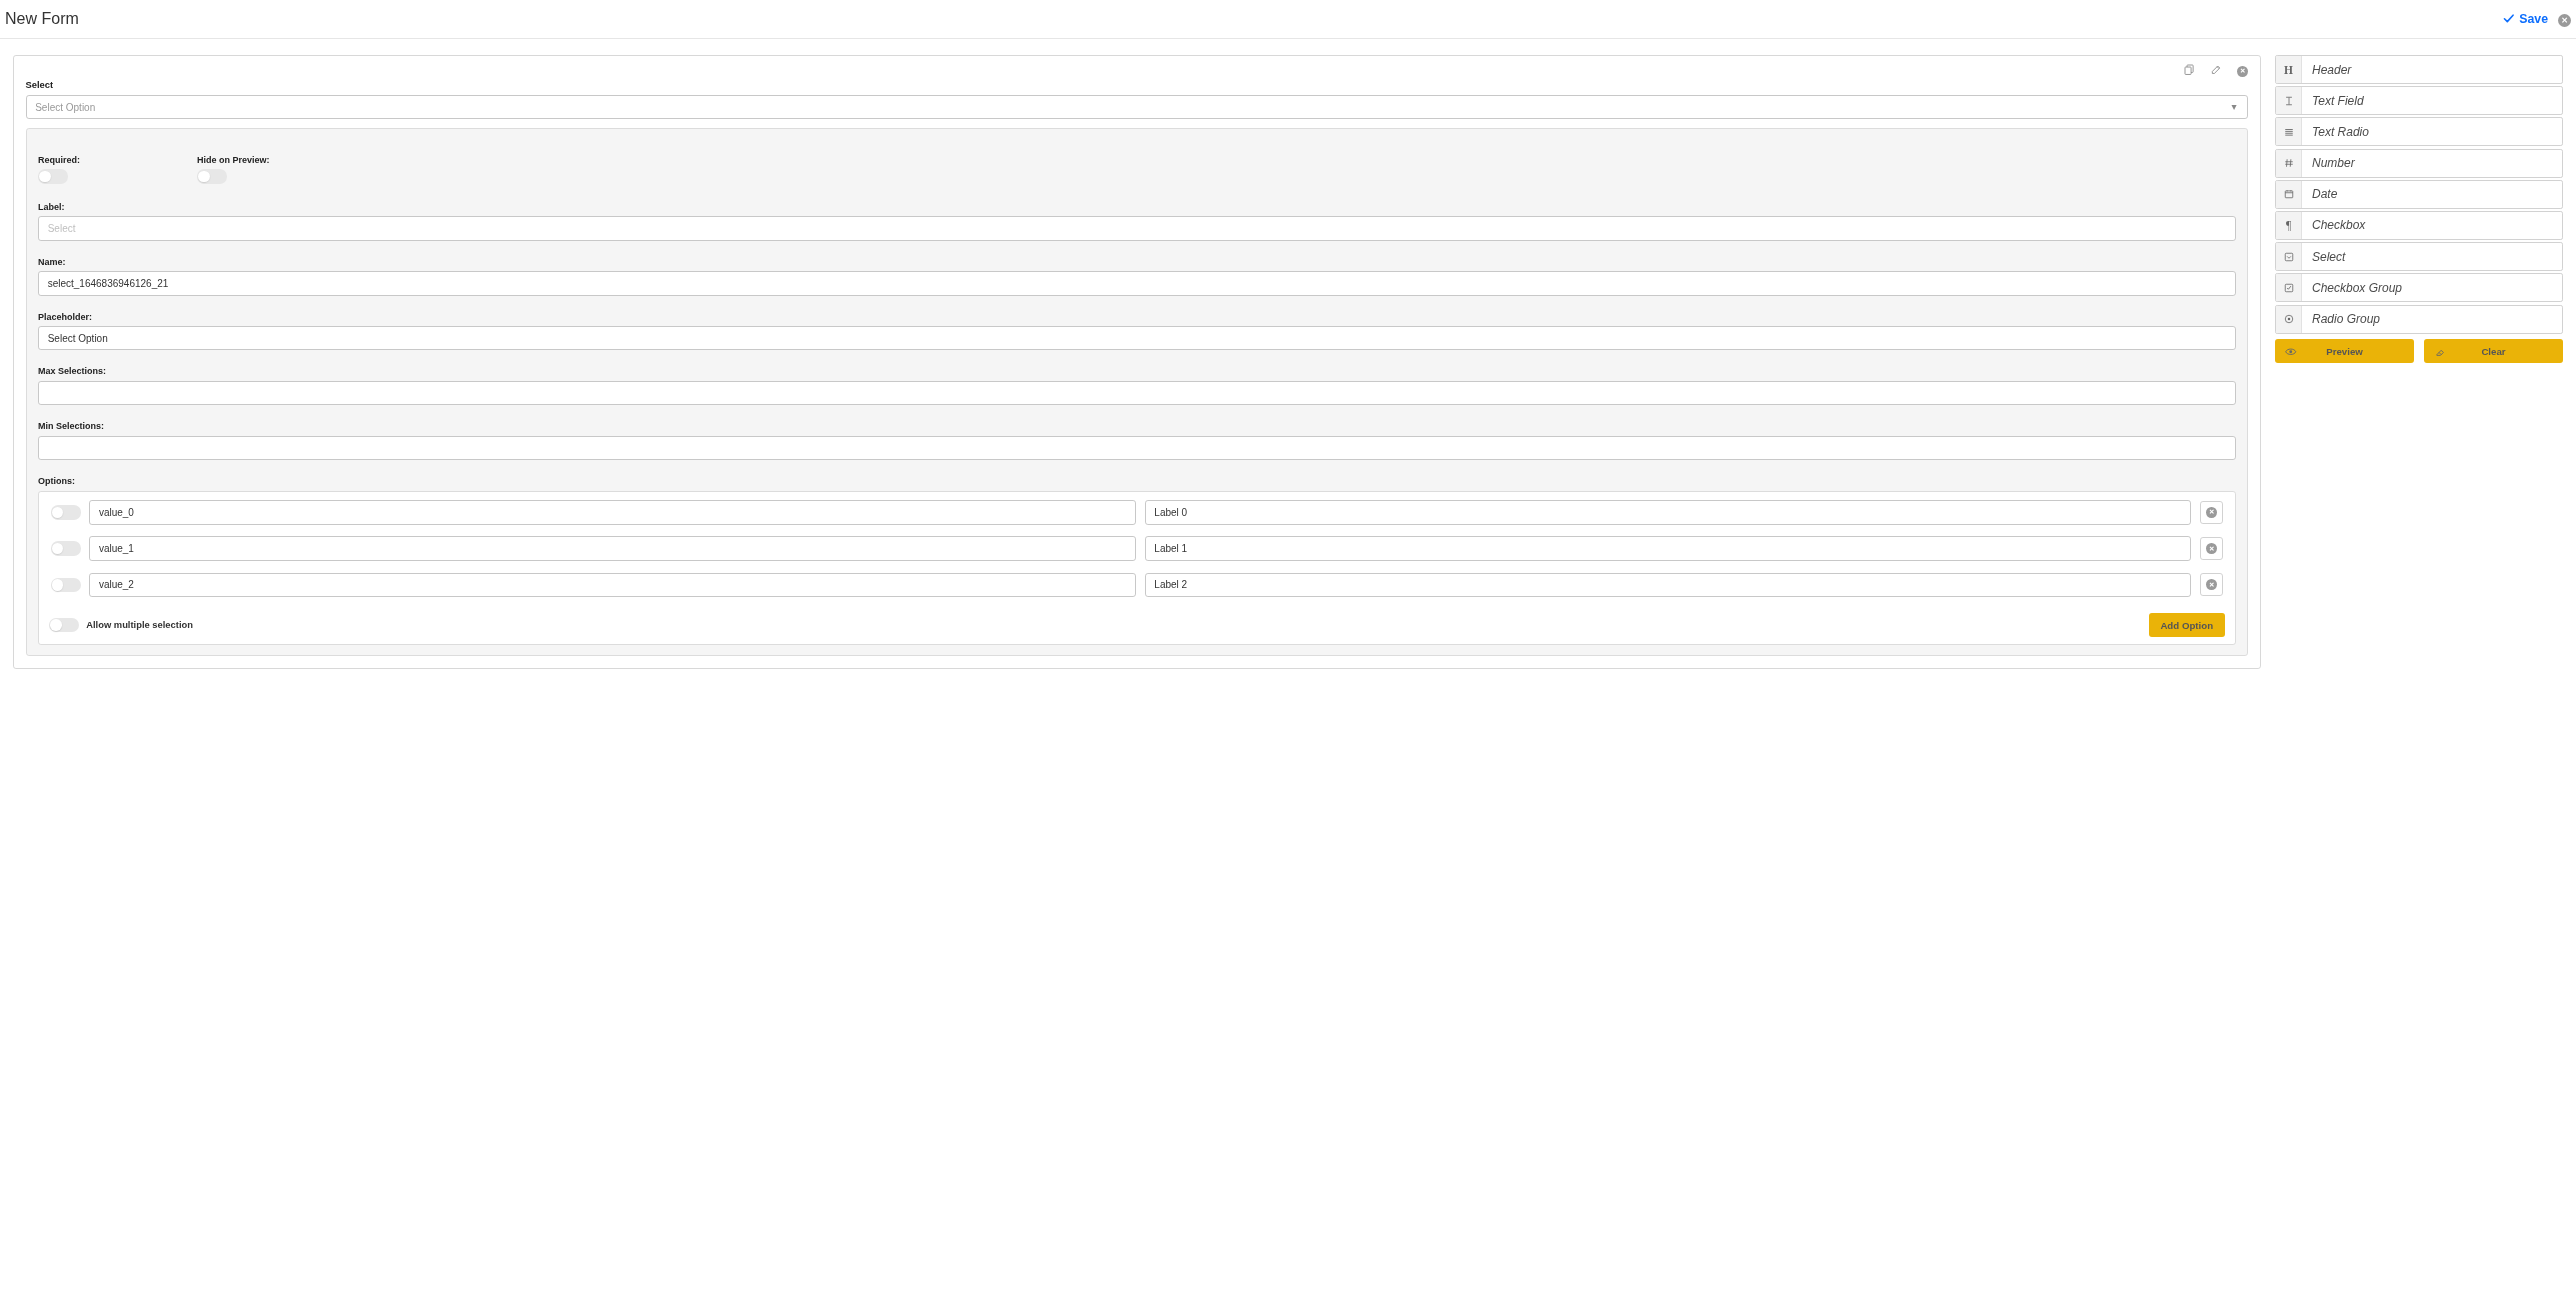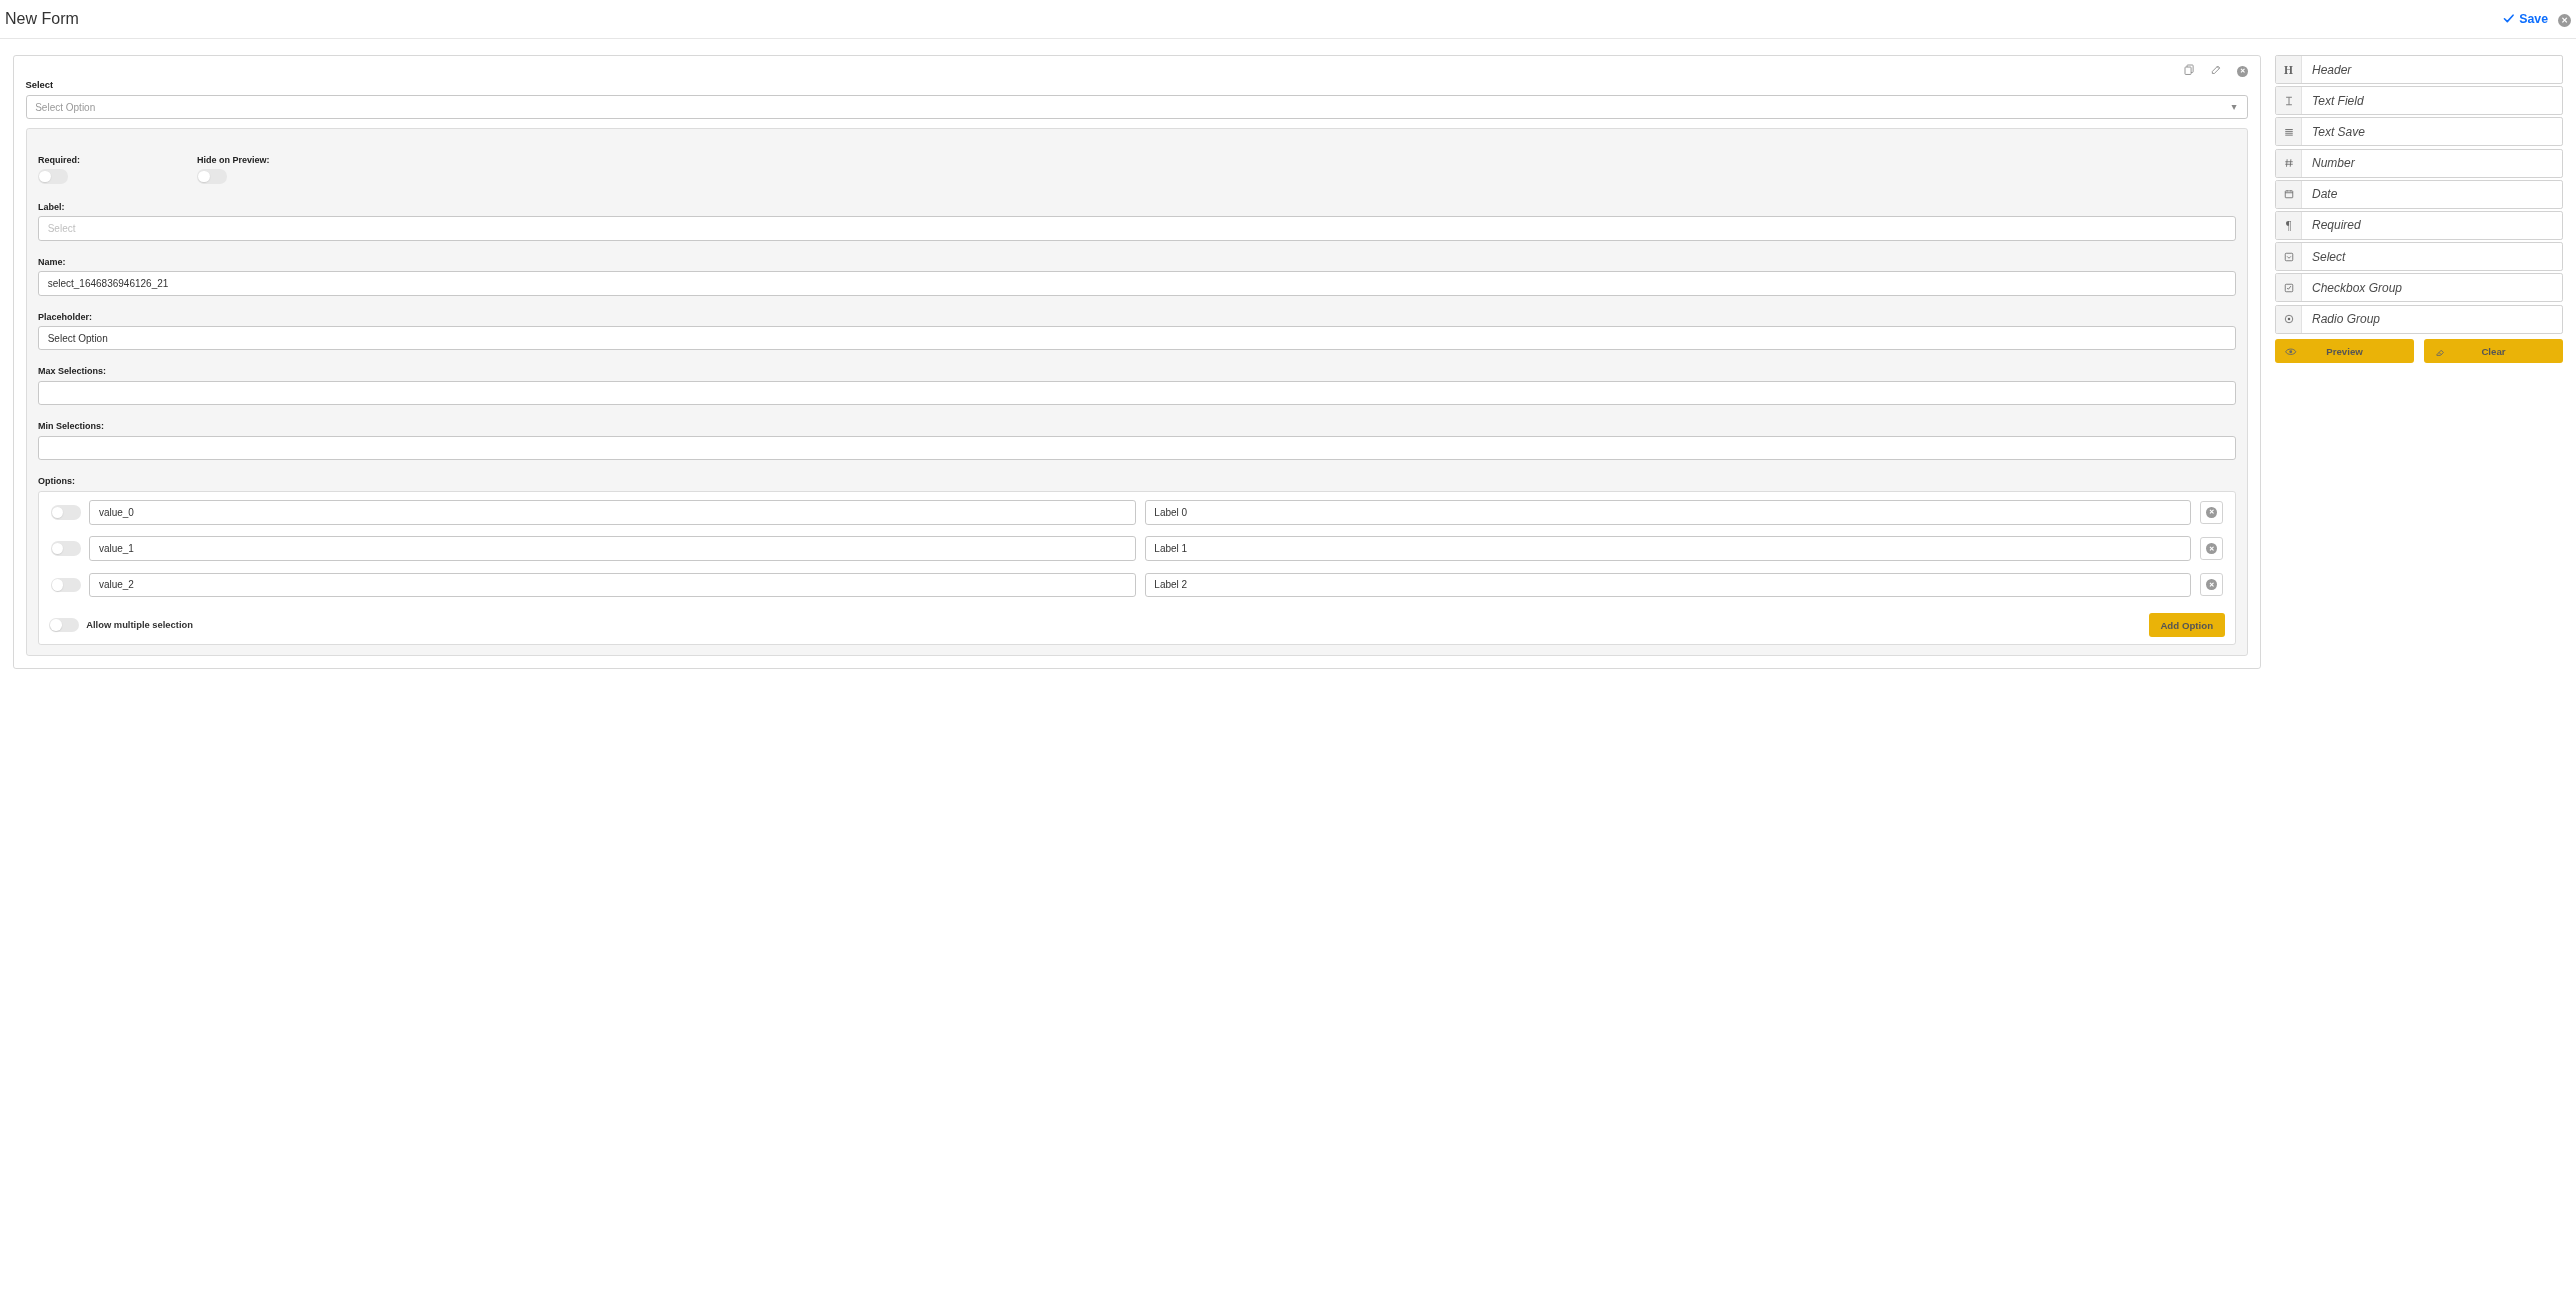--- a/index.html
+++ b/index.html
@@ -388,21 +388,21 @@
             </svg>
           </span>
           <span class="si-label">Text Field</span>
         </div>
         <div class="side-item">
           <span class="si-icon">
             <svg width="10" height="10" viewBox="0 0 16 16">
               <path d="M2 4 H14 M2 7 H14 M2 10 H14 M2 13 H14" stroke="#666" stroke-width="1.4"></path>
             </svg>
           </span>
-          <span class="si-label">Text Save</span>
+          <span class="si-label">Text Radio</span>
         </div>
         <div class="side-item">
           <span class="si-icon">
             <svg width="10" height="10" viewBox="0 0 16 16">
               <path d="M5 2 L4 14 M11 2 L10 14 M2 6 H14 M2 10 H14" stroke="#666" stroke-width="1.3"></path>
             </svg>
           </span>
           <span class="si-label">Number</span>
         </div>
         <div class="side-item">
@@ -411,21 +411,21 @@
               <rect x="2" y="3" width="12" height="11" rx="1" fill="none" stroke="#666" stroke-width="1.3"></rect>
               <path d="M2 6 H14 M5 2 V4 M11 2 V4" stroke="#666" stroke-width="1.3"></path>
             </svg>
           </span>
           <span class="si-label">Date</span>
         </div>
         <div class="side-item">
           <span class="si-icon">
             <span style="font-family:serif;font-size:11.5px;">¶</span>
           </span>
-          <span class="si-label">Required</span>
+          <span class="si-label">Checkbox</span>
         </div>
         <div class="side-item">
           <span class="si-icon">
             <svg width="10" height="10" viewBox="0 0 16 16">
               <rect x="2" y="2" width="12" height="12" rx="1.5" fill="none" stroke="#666" stroke-width="1.3"></rect>
               <path d="M5 7 L8 10 L11 7" fill="none" stroke="#666" stroke-width="1.3"></path>
             </svg>
           </span>
           <span class="si-label">Select</span>
         </div>

